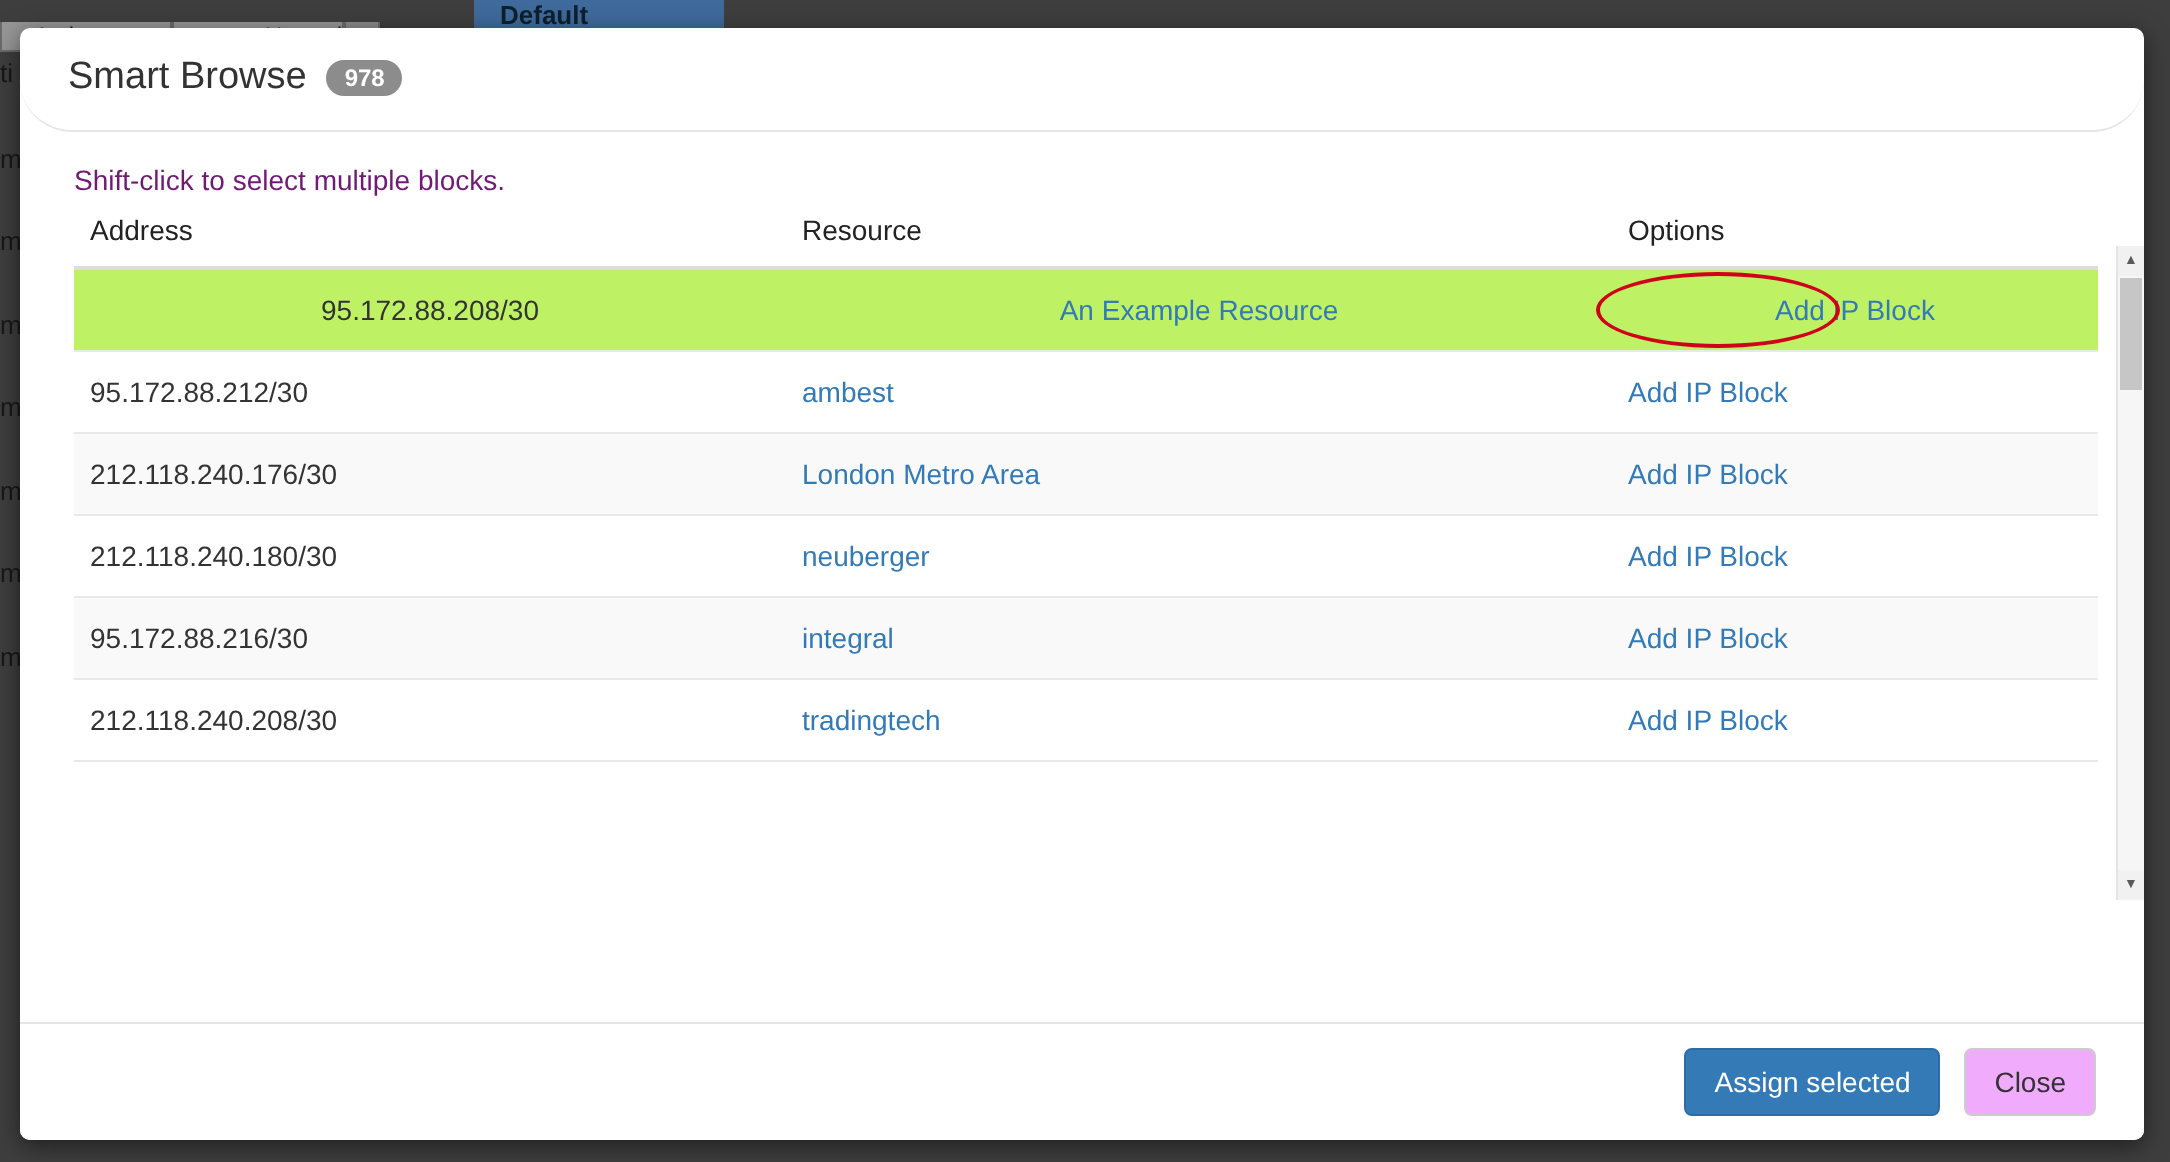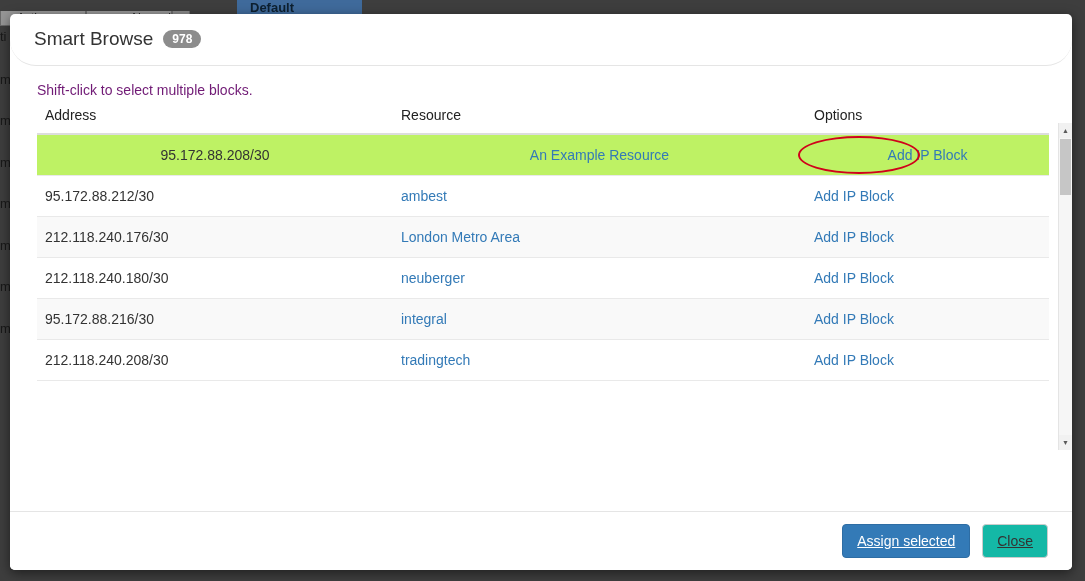--- a/index.html
+++ b/index.html
@@ -96,24 +96,23 @@
 
   
   .modal-footer {
     flex: 0 0 auto; padding: 12px 24px; border-top: 1px solid #e5e5e5;
     text-align: right; background: #fff;
   }
   .btn {
     display: inline-block; font-size: 14px; padding: 8px 14px;
     border-radius: 4px; cursor: pointer; margin-left: 8px;
     font-family: "Liberation Sans", sans-serif;
-    text-decoration: underline;
   }
   .btn-primary { background: #337ab7; border: 1px solid #2e6da4; color: #fff; }
-  .btn-default { background: #14b8a6; border: 1px solid #cccccc; color: #333; }
+  .btn-default { background: #f0abfc; border: 1px solid #cccccc; color: #333; }
 </style>
 </head>
 <body>
 
 <div class="backdrop">
   <div class="bd-cell c1">Active</div>
   <div class="bd-cell c2">Named</div>
   <div class="bd-cell c3"></div>
   <div class="bd-default">Default</div>
   <div id="fragments">

